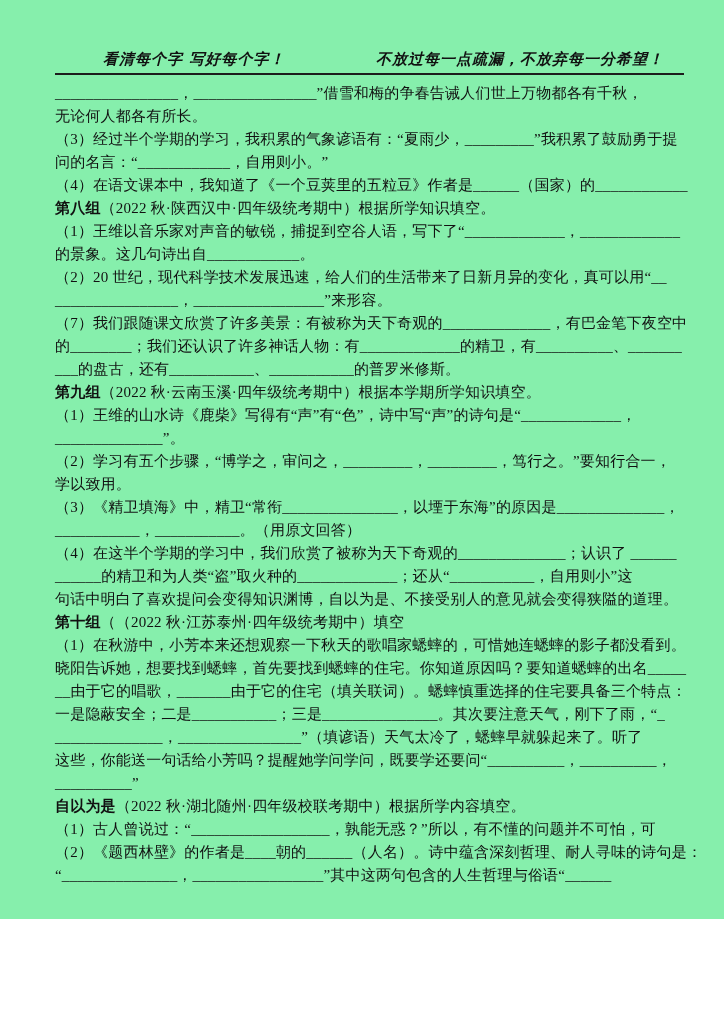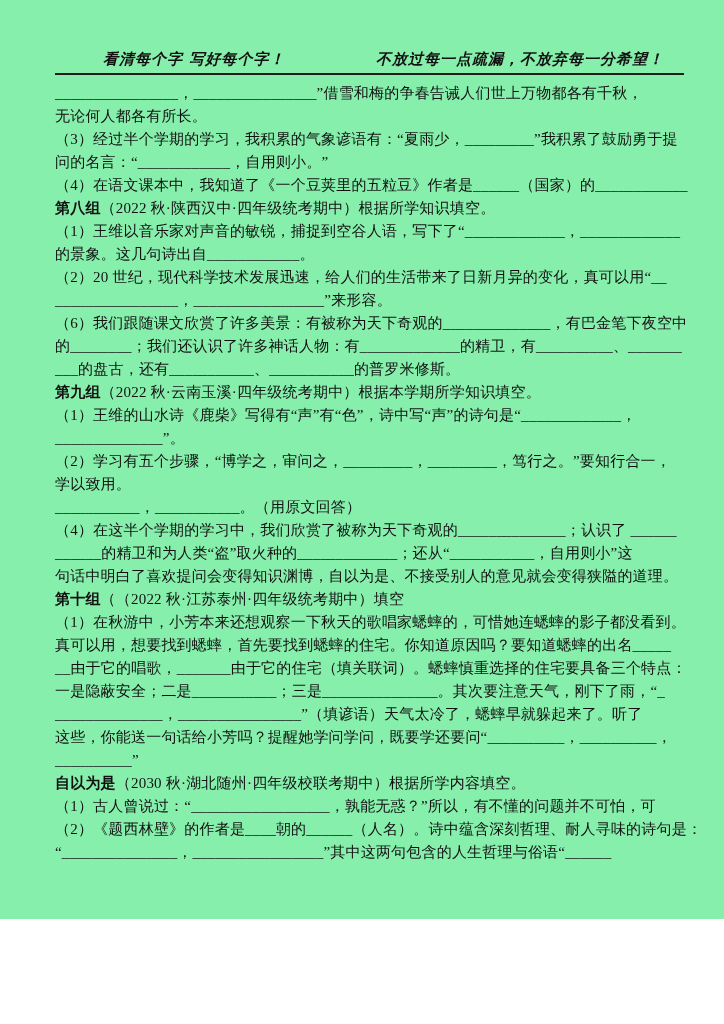--- a/index.html
+++ b/index.html
@@ -94,62 +94,63 @@
 
   <div class="line"><span class="group-name"></span><span class="line-text">（1）王维以音乐家对声音的敏锐，捕捉到空谷人语，写下了“_____________，_____________</span></div>
 
 
   <div class="line"><span class="group-name"></span><span class="line-text">的景象。这几句诗出自____________。</span></div>
 
   <div class="line"><span class="group-name"></span><span class="line-text">（2）20 世纪，现代科学技术发展迅速，给人们的生活带来了日新月异的变化，真可以用“__</span></div>
 
   <div class="line"><span class="group-name"></span><span class="line-text">________________，_________________”来形容。</span></div>
 
-  <div class="line"><span class="group-name"></span><span class="line-text">（6）我们跟随课文欣赏了许多美景：有被称为天下奇观的______________，有巴金笔下夜空中</span></div>
+  <div class="line"><span class="group-name"></span><span class="line-text">（7）我们跟随课文欣赏了许多美景：有被称为天下奇观的______________，有巴金笔下夜空中</span></div>
 
   <div class="line"><span class="group-name"></span><span class="line-text">的________；我们还认识了许多神话人物：有_____________的精卫，有__________、_______</span></div>
 
   <div class="line"><span class="group-name"></span><span class="line-text">___的盘古，还有___________、___________的普罗米修斯。</span></div>
 
   <div class="line"><span class="group-name">第九组</span><span class="line-text">（2022 秋·云南玉溪·四年级统考期中）根据本学期所学知识填空。</span></div>
 
   <div class="line"><span class="group-name"></span><span class="line-text">（1）王维的山水诗《鹿柴》写得有“声”有“色”，诗中写“声”的诗句是“_____________，</span></div>
 
   <div class="line"><span class="group-name"></span><span class="line-text">______________”。</span></div>
 
   <div class="line"><span class="group-name"></span><span class="line-text">（2）学习有五个步骤，“博学之，审问之，_________，_________，笃行之。”要知行合一，</span></div>
 
   <div class="line"><span class="group-name"></span><span class="line-text">学以致用。</span></div>
 
+  <div class="line"><span class="group-name"></span><span class="line-text">（3）《精卫填海》中，精卫“常衔_______________，以堙于东海”的原因是______________，</span></div>
 
   <div class="line"><span class="group-name"></span><span class="line-text">___________，___________。（用原文回答）</span></div>
 
   <div class="line"><span class="group-name"></span><span class="line-text">（4）在这半个学期的学习中，我们欣赏了被称为天下奇观的______________；认识了 ______</span></div>
 
   <div class="line"><span class="group-name"></span><span class="line-text">______的精卫和为人类“盗”取火种的_____________；还从“___________，自用则小”这</span></div>
 
   <div class="line"><span class="group-name"></span><span class="line-text">句话中明白了喜欢提问会变得知识渊博，自以为是、不接受别人的意见就会变得狭隘的道理。</span></div>
 
   <div class="line"><span class="group-name">第十组</span><span class="line-text">（（2022 秋·江苏泰州·四年级统考期中）填空</span></div>
 
   <div class="line"><span class="group-name"></span><span class="line-text">（1）在秋游中，小芳本来还想观察一下秋天的歌唱家蟋蟀的，可惜她连蟋蟀的影子都没看到。</span></div>
 
-  <div class="line"><span class="group-name"></span><span class="line-text">真可以用，想要找到蟋蟀，首先要找到蟋蟀的住宅。你知道原因吗？要知道蟋蟀的出名_____</span></div>
+  <div class="line"><span class="group-name"></span><span class="line-text">晓阳告诉她，想要找到蟋蟀，首先要找到蟋蟀的住宅。你知道原因吗？要知道蟋蟀的出名_____</span></div>
 
   <div class="line"><span class="group-name"></span><span class="line-text">__由于它的唱歌，_______由于它的住宅（填关联词）。蟋蟀慎重选择的住宅要具备三个特点：</span></div>
 
   <div class="line"><span class="group-name"></span><span class="line-text">一是隐蔽安全；二是___________；三是_______________。其次要注意天气，刚下了雨，“_</span></div>
 
   <div class="line"><span class="group-name"></span><span class="line-text">______________，________________”（填谚语）天气太冷了，蟋蟀早就躲起来了。听了</span></div>
 
   <div class="line"><span class="group-name"></span><span class="line-text">这些，你能送一句话给小芳吗？提醒她学问学问，既要学还要问“__________，__________，</span></div>
 
   <div class="line"><span class="group-name"></span><span class="line-text">__________”</span></div>
 
-  <div class="line"><span class="group-name">自以为是</span><span class="line-text">（2030 秋·湖北随州·四年级校联考期中）根据所学内容填空。</span></div>
+  <div class="line"><span class="group-name">自以为是</span><span class="line-text">（2022 秋·湖北随州·四年级校联考期中）根据所学内容填空。</span></div>
 
   <div class="line"><span class="group-name"></span><span class="line-text">（1）古人曾说过：“__________________，孰能无惑？”所以，有不懂的问题并不可怕，可</span></div>
 
 
   <div class="line"><span class="group-name"></span><span class="line-text">（2）《题西林壁》的作者是____朝的______（人名）。诗中蕴含深刻哲理、耐人寻味的诗句是：</span></div>
 
   <div class="line"><span class="group-name"></span><span class="line-text">“_______________，_________________”其中这两句包含的人生哲理与俗语“______</span></div>
 </div>
 
   <div class="footer">

